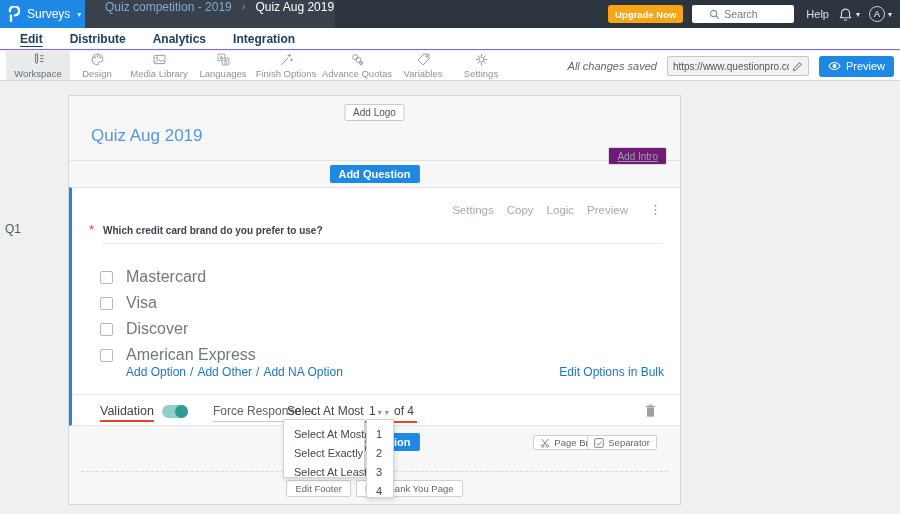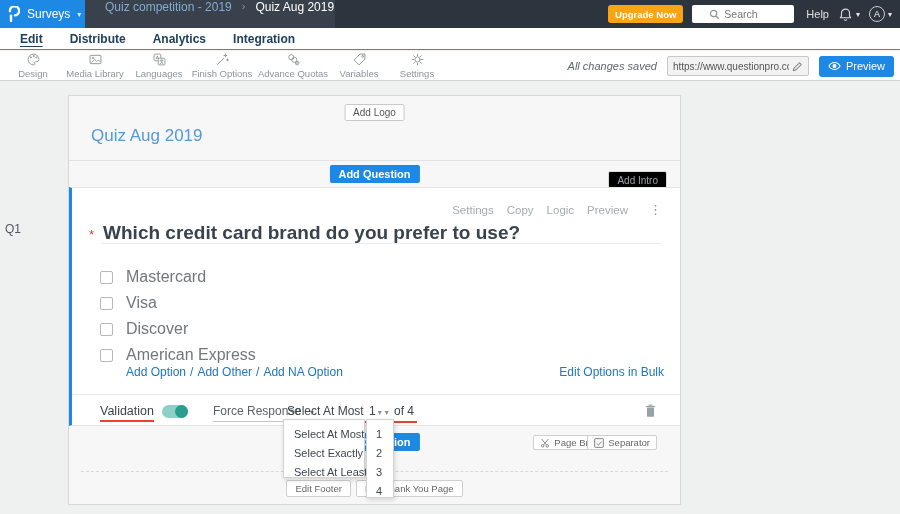--- a/index.html
+++ b/index.html
@@ -48,29 +48,29 @@
   
   .main { position:absolute; left:0; top:81px; width:900px; height:433px; background:#eff0f0; }
   .qnum { position:absolute; left:5px; top:141px; font-size:12px; color:#4e565e; }
   .card { position:absolute; left:68px; top:14px; width:613px; height:410px; background:#f7f7f8; border:1px solid #d7d7d7; }
 
   .card-head { position:absolute; left:0; top:0; right:0; height:91px; }
   .addlogo-btn { position:absolute; left:50%; transform:translateX(-50%); top:8px; height:17px; padding:0 8px; background:#fff; border:1px solid #c9c9c9; border-radius:2px; font-size:10px; color:#555; font-family:inherit; cursor:pointer; }
   .survey-title { position:absolute; left:22px; top:30px; font-size:17px; color:#5598d8; cursor:text; }
   .head-div { position:absolute; left:0; right:0; top:64px; border-top:1px solid #e2e2e2; }
   .addq-top { position:absolute; left:50%; transform:translateX(-50%); top:69px; height:18px; padding:0 9px; background:#1e88e5; border:none; border-radius:2px; color:#fff; font-size:11px; font-weight:bold; font-family:inherit; cursor:pointer; }
-  .addintro-btn { position:absolute; right:13px; top:75px; height:18px; padding:0 8px; background:#000000; border:1px solid #d9d9d9; border-radius:2px; color:#9aa0a5; font-size:10px; font-family:inherit; cursor:pointer; }
+  .addintro-btn { position:absolute; right:13px; top:51px; height:18px; padding:0 8px; background:#701a75; border:1px solid #d9d9d9; border-radius:2px; color:#9aa0a5; font-size:10px; font-family:inherit; cursor:pointer;text-decoration:underline; }
 
   .qblock { position:absolute; left:0; right:0; top:91px; height:239px; background:#fff; border-left:3px solid #1e88e5; border-top:1px solid #e4e4e4; border-bottom:1px solid #e4e4e4; }
   .qactions { position:absolute; top:14px; right:18px; display:flex; align-items:center; gap:13px; }
   .qaction { font-size:11.5px; color:#a6abb0; cursor:pointer; }
   .more-v { font-size:13px; color:#8a9096; margin-left:8px; cursor:pointer; }
   .qtext-row { position:absolute; left:17px; top:34px; right:20px; display:flex; gap:9px; align-items:baseline; }
   .req-star { color:#e04433; font-size:13px; }
-  .qtext { font-size:19px; font-weight:bold; color:#39434e; cursor:text; }
+  .qtext { font-size:10px; font-weight:bold; color:#39434e; cursor:text; }
   .qline { position:absolute; left:29px; right:18px; top:55px; border-top:1px solid #ededed; }
   .opt-row { position:absolute; left:28px; display:flex; align-items:center; gap:13px; }
   .cb { width:13px; height:13px; background:#fff; border:1px solid #b8b8b8; border-radius:2px; cursor:pointer; flex:none; }
   .opt-label { font-size:16px; color:#72777c; }
   .optlinks { position:absolute; left:54px; top:177px; font-size:12px; color:#1d76c4; }
   .optlink { cursor:pointer; }
   .lsep { margin:0 4px; }
   .bulkedit { position:absolute; right:16px; top:177px; font-size:12px; color:#1d76c4; cursor:pointer; }
 
   .vdiv { position:absolute; left:0; right:0; top:206px; border-top:1px solid #e8e8e8; }
@@ -155,20 +155,29 @@
   </header>
 
   <nav class="navrow">
     <span class="nav-item active">Edit</span>
     <span class="nav-item">Distribute</span>
     <span class="nav-item">Analytics</span>
     <span class="nav-item">Integration</span>
   </nav>
 
   <div class="toolbar">
+    <div class="titem active" style="width:64px">
+      <span>
+          <svg width="15" height="15" viewBox="0 0 18 18" fill="none" stroke="currentColor" stroke-width="1.2" stroke-linejoin="round">
+            <path d="M5.5 2.5v9.5l1.2 2 1.2-2V2.5Z"></path>
+            <path d="M11 4.5h4M11 8h4M11 11.5h4"></path>
+          </svg>
+        </span>
+      <span class="tlabel">Workspace</span>
+    </div>
     <div class="titem" style="width:54px">
       <span>
           <svg width="15" height="15" viewBox="0 0 18 18" fill="none" stroke="currentColor" stroke-width="1.2">
             <path d="M9 2.5a6.5 6.5 0 1 0 .2 13c1.2 0 1.6-.9 1-1.7-.7-.9 0-2.1 1.2-2.1h1.4a2.8 2.8 0 0 0 2.7-2.9A6.6 6.6 0 0 0 9 2.5Z"></path>
             <circle cx="5.8" cy="6.4" r=".7" fill="currentColor"></circle>
             <circle cx="9.3" cy="4.9" r=".7" fill="currentColor"></circle>
             <circle cx="12.4" cy="6.6" r=".7" fill="currentColor"></circle>
           </svg>
         </span>
       <span class="tlabel">Design</span>

